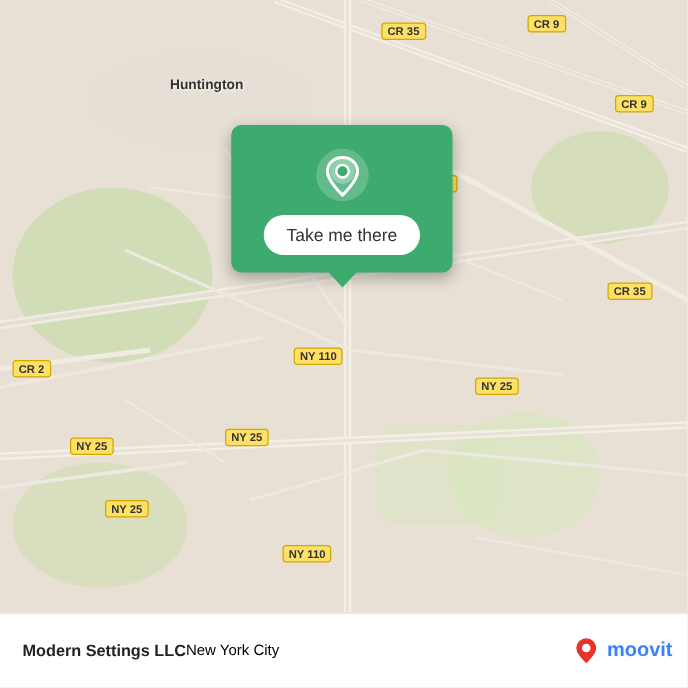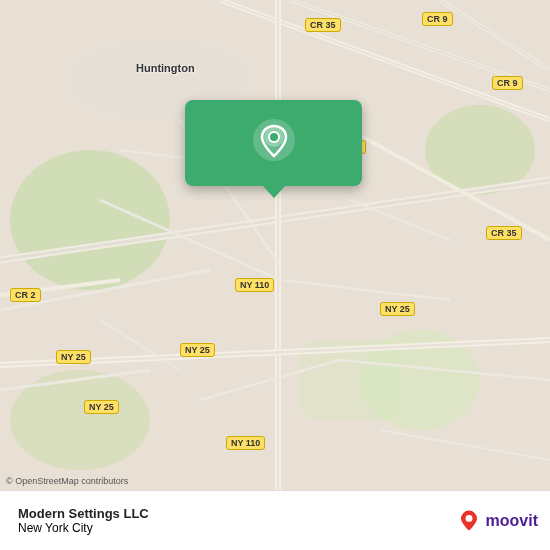--- a/index.html
+++ b/index.html
@@ -91,21 +91,21 @@
       background: white;
       display: flex;
       align-items: center;
       padding: 0 12px;
       border-top: 1px solid #ddd;
       position: relative;
     }
 
     .location-info {
       display: flex;
-      flex-direction: column;
+      flex-direction: row;
       flex: 1;
       margin-left: 6px;
     }
 
     .location-name {
       font-size: 13px;
       font-weight: 600;
       color: #222;
     }
 
@@ -116,21 +116,21 @@
 
     .moovit-logo {
       display: flex;
       align-items: center;
       margin-left: auto;
     }
 
     .moovit-text {
       font-size: 16px;
       font-weight: bold;
-      color: #4c1d95;
+      color: #3b82f6;
       margin-left: 4px;
     }
 
     .moovit-icon {
       width: 26px;
       height: 26px;
     }
 
     
     .road-label {
@@ -232,23 +232,23 @@
   <div class="popup-card">
 
     <svg class="pin-icon" viewBox="0 0 44 44" xmlns="http://www.w3.org/2000/svg">
       <circle cx="22" cy="22" r="21" fill="white" opacity="0.2"></circle>
       <circle cx="22" cy="19" r="10" fill="white" opacity="0.3"></circle>
       <circle cx="22" cy="19" r="6" fill="white"></circle>
       <path d="M22 8 C15 8 10 13 10 19 C10 27 22 38 22 38 C22 38 34 27 34 19 C34 13 29 8 22 8Z" fill="none" stroke="white" stroke-width="2.5"></path>
       <circle cx="22" cy="19" r="4" fill="#3daa6e"></circle>
     </svg>
 
+    <button class="take-me-there-btn">Take me there</button>
   </div>
 
-  <div style="position:absolute;bottom:4px;left:6px;font-size:9px;color:#555;z-index:5;">© OpenStreetMap contributors</div>
 </div>
 
 <div id="bottom-bar">
   <div class="location-info">
     <span class="location-name">Modern Settings LLC</span>
     <span class="location-city">New York City</span>
   </div>
 
   <div class="moovit-logo">
     <svg class="moovit-icon" viewBox="0 0 30 30" xmlns="http://www.w3.org/2000/svg">

